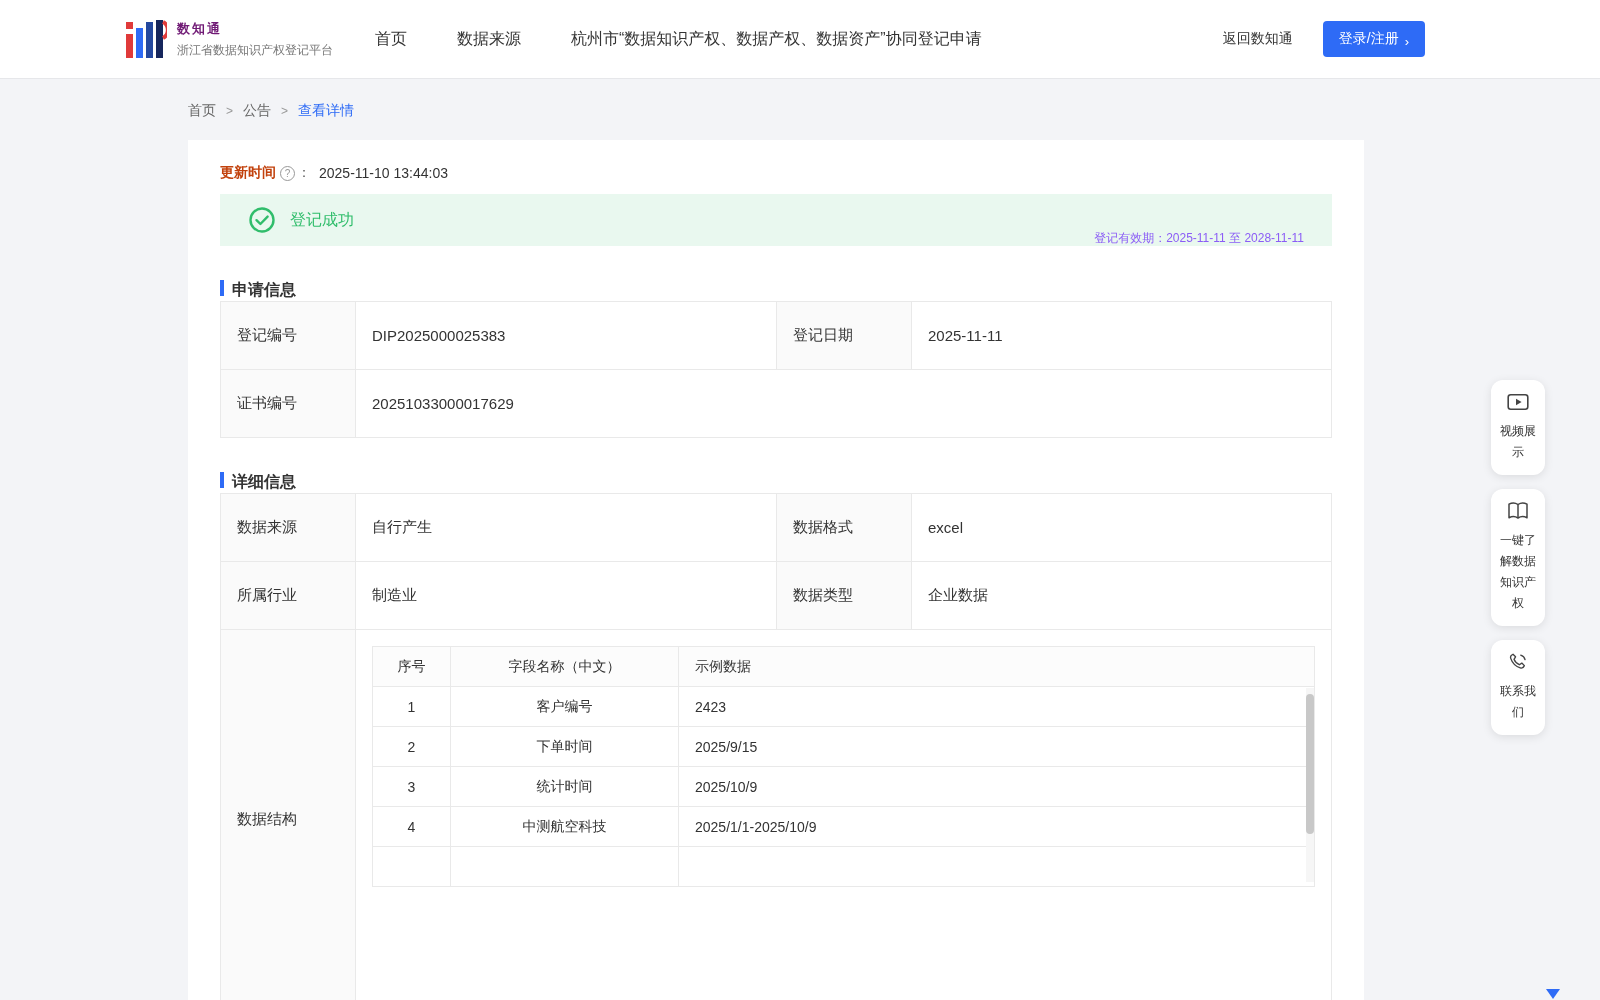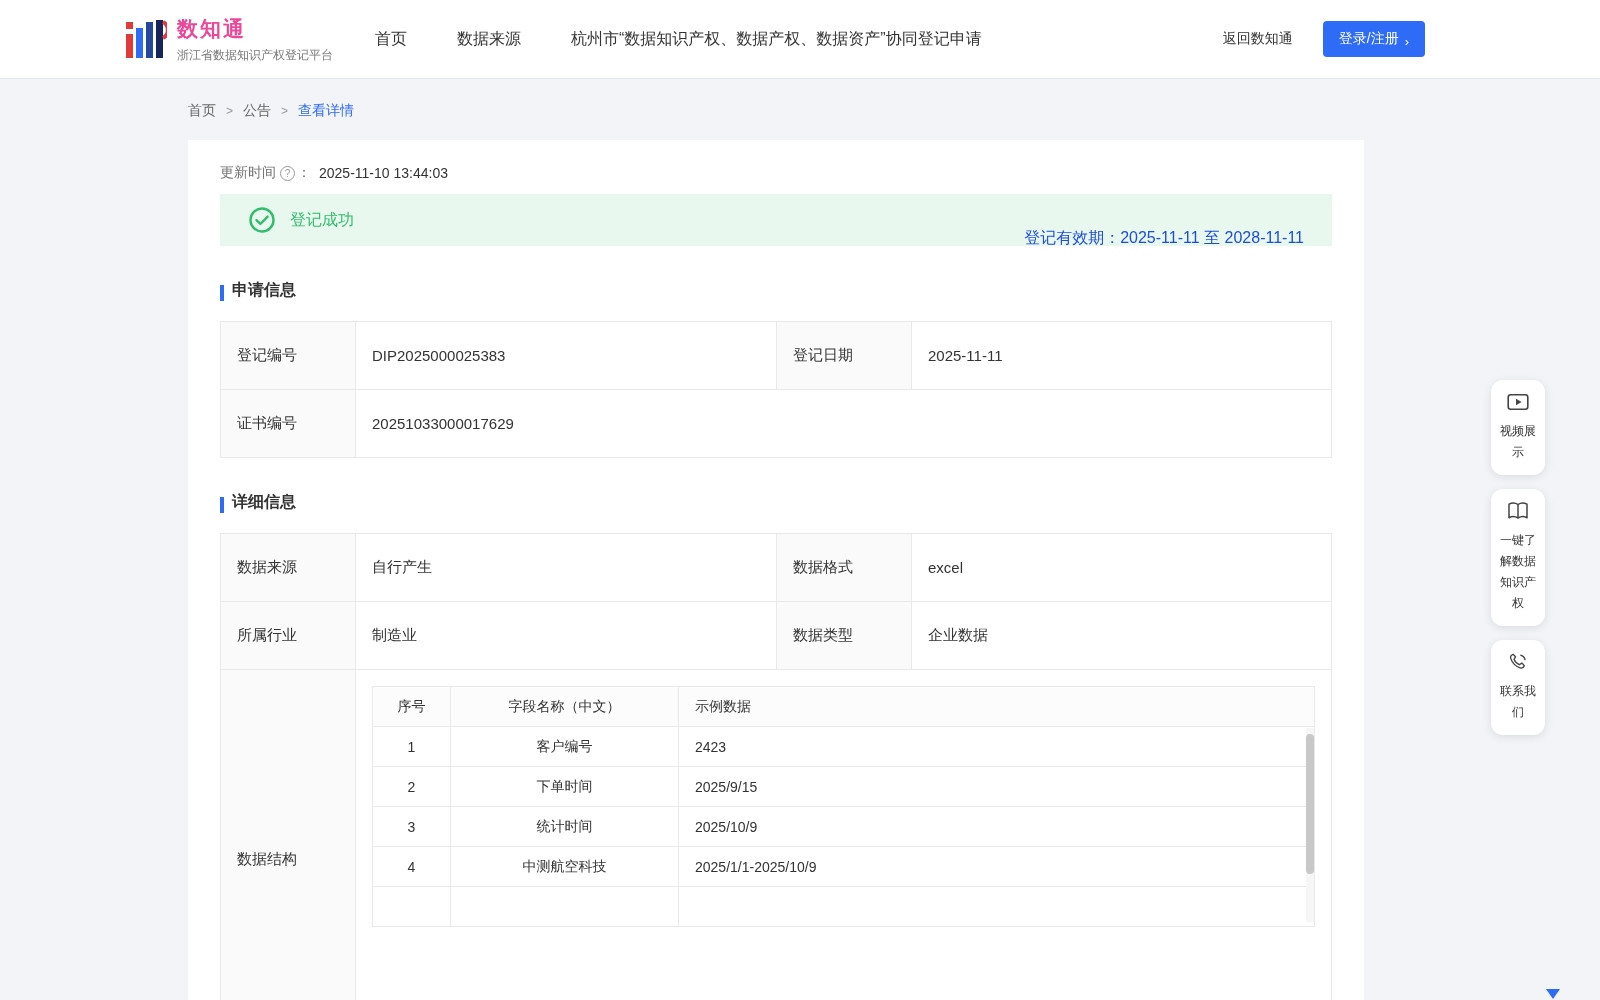--- a/index.html
+++ b/index.html
@@ -12,21 +12,21 @@
 
   
   .header {
     height:78px; background:#fff; display:flex; align-items:center;
     padding:0 175px 0 125px; position:relative; z-index:5;
     box-shadow:0 1px 0 rgba(0,0,0,0.05);
   }
   .brand { display:flex; align-items:center; }
   .logo { width:42px; height:42px; display:block; }
   .brand-text { margin-left:10px; }
-  .brand-name { font-size:21px; font-weight:bold; color:#ec4899; letter-spacing:2px; }
+  .brand-name { font-size:13px; font-weight:bold; color:#701a75; letter-spacing:2px; }
   .brand-sub { font-size:12px; color:#777; margin-top:4px; white-space:nowrap; }
   .nav { display:flex; align-items:center; margin-left:42px; }
   .nav a { font-size:16px; color:#333; text-decoration:none; white-space:nowrap; cursor:pointer; }
   .nav a + a { margin-left:50px; }
   .header-right { margin-left:auto; display:flex; align-items:center; }
   .back-link { font-size:14px; color:#333; text-decoration:none; margin-right:30px; white-space:nowrap; cursor:pointer; }
   .login-btn {
     background:var(--accent,#2e6bf6); color:#fff; border:none; border-radius:4px;
     font-size:14px; padding:9px 16px; cursor:pointer; display:flex; align-items:flex-end;
     font-family:inherit; white-space:nowrap;
@@ -36,41 +36,41 @@
   
   .breadcrumb { margin:24px 0 20px 188px; font-size:14px; color:#666; display:flex; align-items:center; }
   .breadcrumb a { color:#666; text-decoration:none; cursor:pointer; }
   .breadcrumb .sep { color:#999; margin:0 10px; font-size:12px; }
   .breadcrumb .current { color:var(--accent,#2e6bf6); }
 
   
   .card { margin-left:188px; width:1176px; background:#fff; padding:24px 32px 40px; min-height:880px; }
 
   .update-row { display:flex; align-items:center; font-size:14px; }
-  .update-label { color:#737373; }
+  .update-label { color:#c2410c;font-weight:bold; }
   .q-icon {
     width:15px; height:15px; border:1px solid #999; border-radius:50%;
     color:#999; font-size:10px; display:inline-flex; align-items:center; justify-content:center;
     margin:0 2px 0 4px;
   }
   .q-icon::before { content:"?"; }
   .update-colon { color:#666; }
   .update-value { color:#333; margin-left:8px; }
 
   .banner {
     margin-top:12px; height:52px; background:var(--success-bg,#e9f8ef);
     display:flex; align-items:center; padding:0 28px;
   }
   .banner-text { color:var(--success,#30bd6b); font-size:16px; margin-left:14px; }
-  .banner-right { margin-left:auto; font-size:16px; color:#1d4ed8;margin-top:36px; }
-
-  .section-title { display:flex; align-items:flex-end; margin-top:34px; font-size:16px; font-weight:bold; color:#333; }
+  .banner-right { margin-left:auto; font-size:12px; color:#8b5cf6;margin-top:36px; }
+
+  .section-title { display:flex; align-items:flex-start; margin-top:34px; font-size:16px; font-weight:bold; color:#333; }
   .section-title .bar { width:4px; height:16px; background:var(--accent,#2e6bf6); margin-right:8px; display:inline-block; }
 
-  .info-table { border-collapse:collapse; width:100%; margin-top:20px; table-layout:fixed; }
+  .info-table { border-collapse:collapse; width:100%; table-layout:fixed; }
   .info-table td { border:1px solid #e9e9e9; font-size:15px; padding:10px 16px; color:#333; word-break:break-all; }
   .info-table td.label { background:#fafafa; }
   .row-h1 { height:68px; }
   .row-h2 { height:92px; }
 
   .structure-row { height:380px; }
   .structure-row td.label { vertical-align:middle; }
   .structure-row td.struct-cell { vertical-align:top; padding:16px; }
 
   .inner-wrap { position:relative; }

